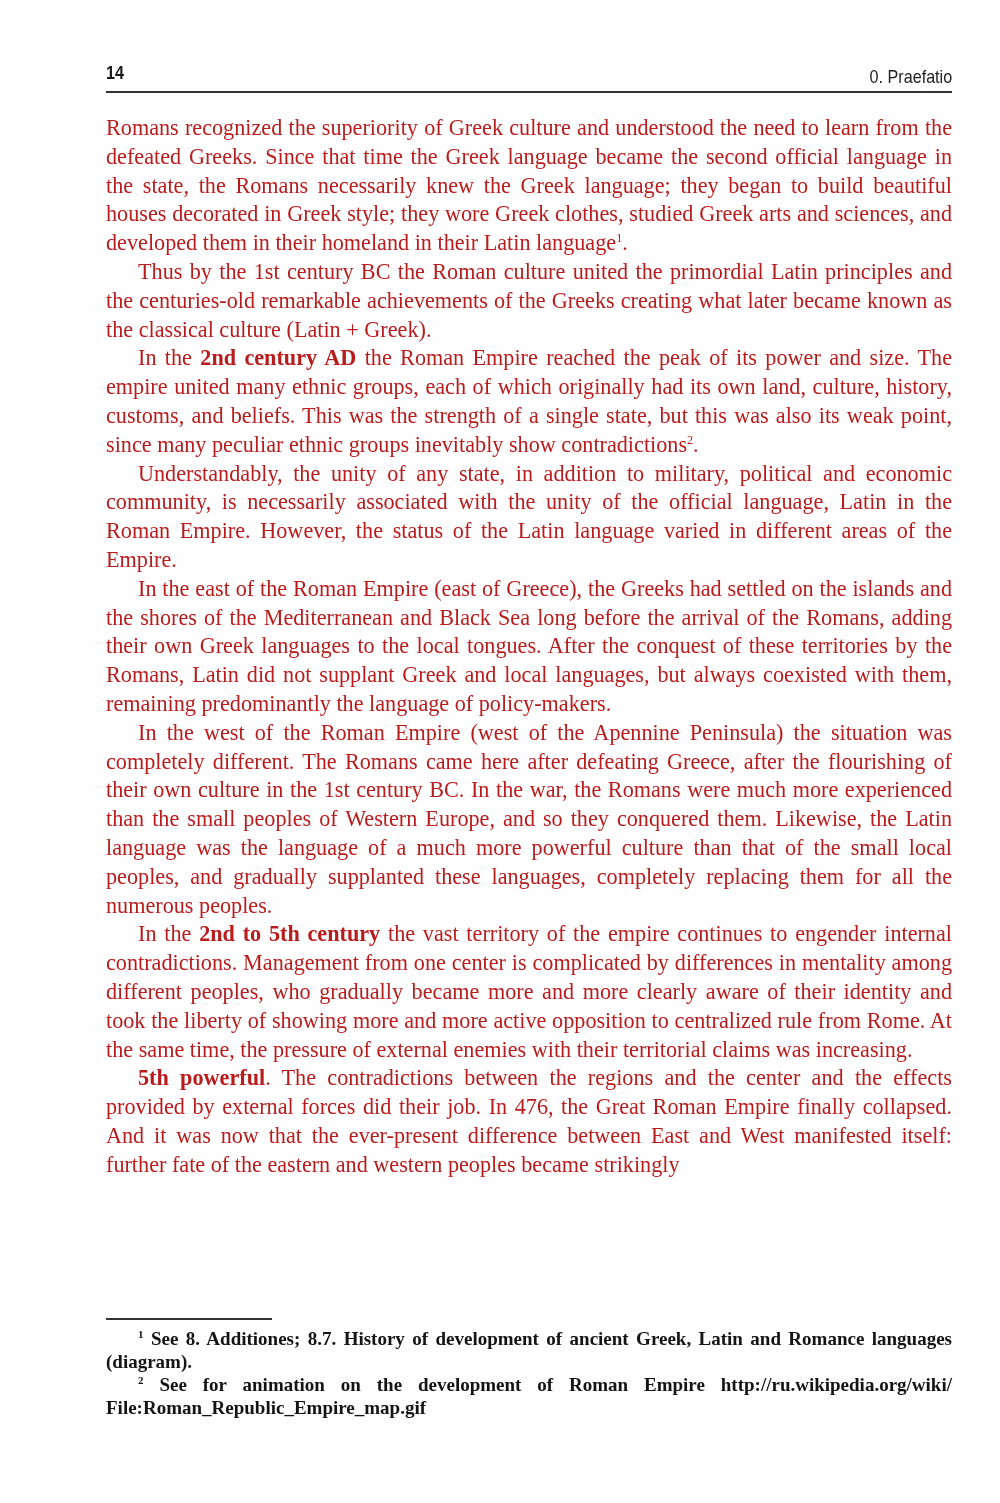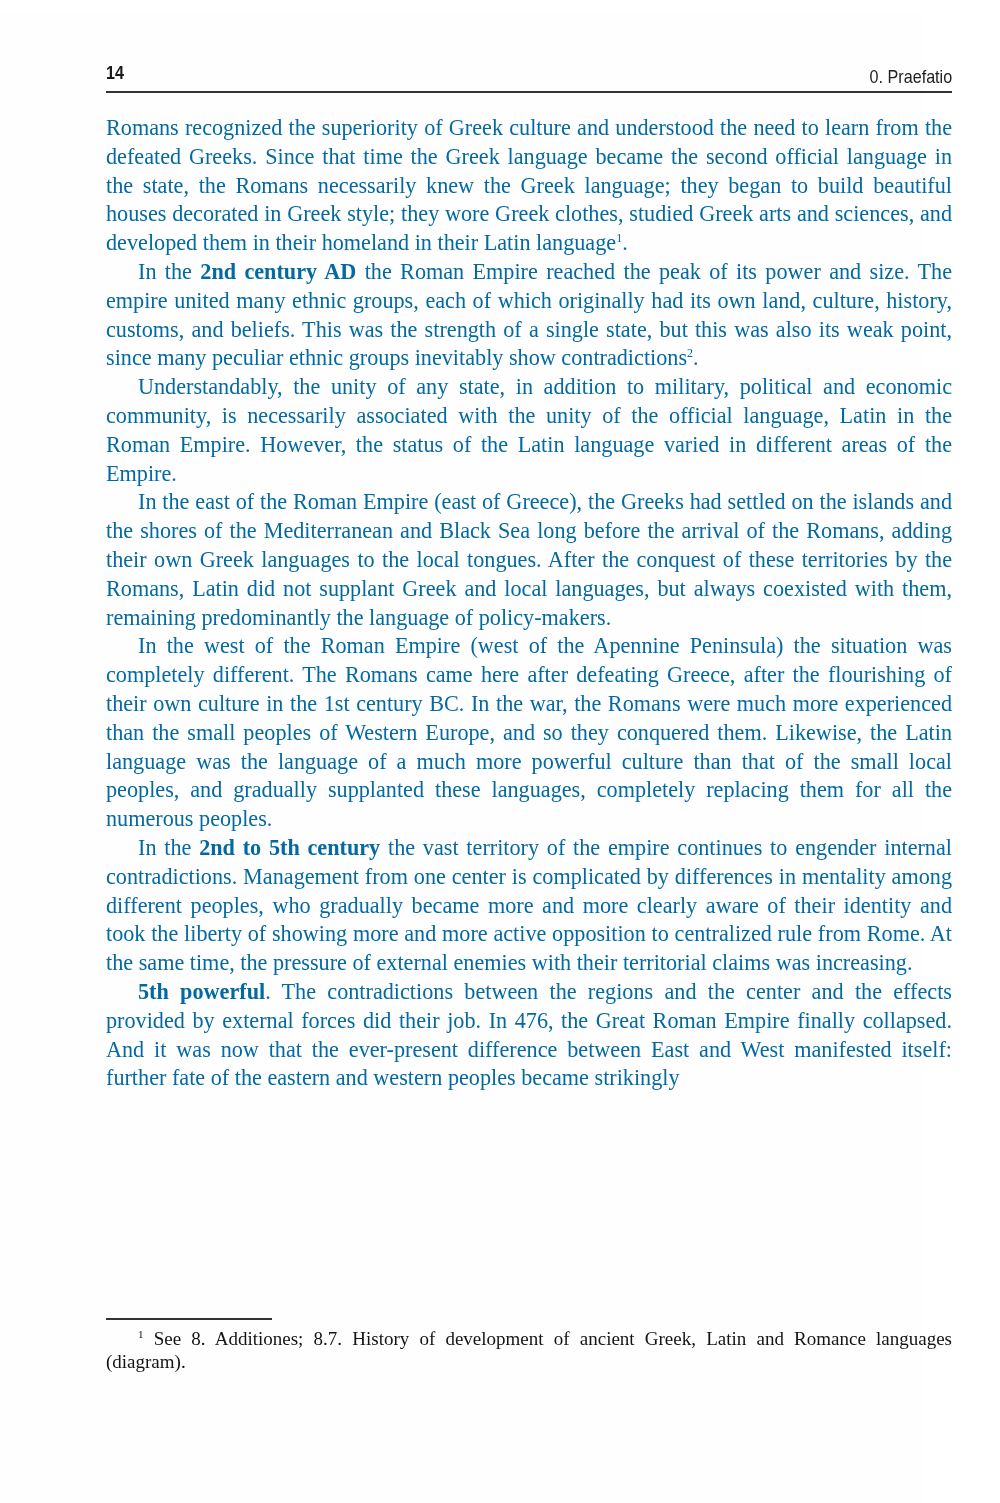--- a/index.html
+++ b/index.html
@@ -2,57 +2,59 @@
 <html><head>
 <meta charset="utf-8">
 <style>
   html, body { margin:0; padding:0; background:#ffffff; }
   body { width:1000px; height:1503px; position:relative; overflow:hidden; }
   .page { position:absolute; left:0; top:12px; width:924px; height:1503px; background:#fefefe; }
   .header { position:absolute; left:106px; top:50px; width:846px; height:30px; }
   .page-num { position:absolute; left:0; top:0; font-family:"Liberation Sans", sans-serif; font-weight:bold; font-size:19px; color:#1a1a1a; transform:scaleX(0.85); transform-origin:left top; }
   .running-head { position:absolute; right:0; top:4px; font-family:"Liberation Sans", sans-serif; font-size:19px; color:#222; transform:scaleX(0.85); transform-origin:right top; }
   .header-rule { position:absolute; left:106px; top:79px; width:846px; height:2px; background:#333; }
-  .body-text { position:absolute; left:106px; top:102px; width:846px; font-family:"Liberation Serif", serif; font-size:22.2px; line-height:28.8px; color:#0369a1; text-align:justify; }
+  .body-text { position:absolute; left:106px; top:102px; width:846px; font-family:"Liberation Serif", serif; font-size:22.2px; line-height:28.8px; color:#b91c1c; text-align:justify; }
   .para { margin:0; text-indent:32px; }
   .para.first { text-indent:0; }
   .para b { font-weight:bold;font-family:Liberation Serif, serif; }
   sup { font-size:12px; line-height:0; vertical-align:super; }
   .fn-rule { position:absolute; left:106px; top:1306px; width:166px; height:1.5px; background:#333; }
   .footnotes { position:absolute; left:106px; top:1315px; width:846px; font-family:"Liberation Serif", serif; font-size:19px; line-height:23px; color:#141414; text-align:justify; }
-  .fn { margin:0; text-indent:32px; }
+  .fn { margin:0; text-indent:32px;font-weight:bold; }
   .fn sup { font-size:11px; }
 </style>
 </head>
 <body>
 
 <div class="page">
 
   <div class="header">
     <span class="page-num">14</span>
     <span class="running-head">0. Praefatio</span>
   </div>
   <div class="header-rule"></div>
 
   <div class="body-text">
     <p class="para first"><span>Romans recognized the superiority of Greek culture and understood the need to learn from the defeated Greeks. Since that time the Greek language became the second official language in the state, the Romans necessarily knew the Greek language; they began to build beautiful houses decorated in Greek style; they wore Greek clothes, studied Greek arts and sciences, and developed them in their homeland in their Latin language</span><sup>1</sup><span>.</span></p>
 
+    <p class="para"><span>Thus by the 1st century BC the Roman culture united the primordial Latin principles and the centuries-old remarkable achievements of the Greeks creating what later became known as the classical culture (Latin + Greek).</span></p>
 
     <p class="para"><span>In the </span><b>2nd century AD</b><span> the Roman Empire reached the peak of its power and size. The empire united many ethnic groups, each of which originally had its own land, culture, history, customs, and beliefs. This was the strength of a single state, but this was also its weak point, since many peculiar ethnic groups inevitably show contradictions</span><sup>2</sup><span>.</span></p>
 
     <p class="para"><span>Understandably, the unity of any state, in addition to military, political and economic community, is necessarily associated with the unity of the official language, Latin in the Roman Empire. However, the status of the Latin language varied in different areas of the Empire.</span></p>
 
     <p class="para"><span>In the east of the Roman Empire (east of Greece), the Greeks had settled on the islands and the shores of the Mediterranean and Black Sea long before the arrival of the Romans, adding their own Greek languages to the local tongues. After the conquest of these territories by the Romans, Latin did not supplant Greek and local languages, but always coexisted with them, remaining predominantly the language of policy-makers.</span></p>
 
     <p class="para"><span>In the west of the Roman Empire (west of the Apennine Peninsula) the situation was completely different. The Romans came here after defeating Greece, after the flourishing of their own culture in the 1st century BC. In the war, the Romans were much more experienced than the small peoples of Western Europe, and so they conquered them. Likewise, the Latin language was the language of a much more powerful culture than that of the small local peoples, and gradually supplanted these languages, completely replacing them for all the numerous peoples.</span></p>
 
     <p class="para"><span>In the </span><b>2nd to 5th century</b><span> the vast territory of the empire continues to engender internal contradictions. Management from one center is complicated by differences in mentality among different peoples, who gradually became more and more clearly aware of their identity and took the liberty of showing more and more active opposition to centralized rule from Rome. At the same time, the pressure of external enemies with their territorial claims was increasing.</span></p>
 
     <p class="para"><b>5th powerful</b><span>. The contradictions between the regions and the center and the effects provided by external forces did their job. In 476, the Great Roman Empire finally collapsed. And it was now that the ever-present difference between East and West manifested itself: further fate of the eastern and western peoples became strikingly</span></p>
   </div>
 
   <div class="fn-rule"></div>
 
   <div class="footnotes">
     <p class="fn"><sup>1</sup><span> See 8. Additiones; 8.7. History of development of ancient Greek, Latin and Romance languages (diagram).</span></p>
+    <p class="fn"><sup>2</sup><span> See for animation on the development of Roman Empire http://ru.wikipedia.org/wiki/ File:Roman_Republic_Empire_map.gif</span></p>
   </div>
 
 </div>
 
 </body></html>

